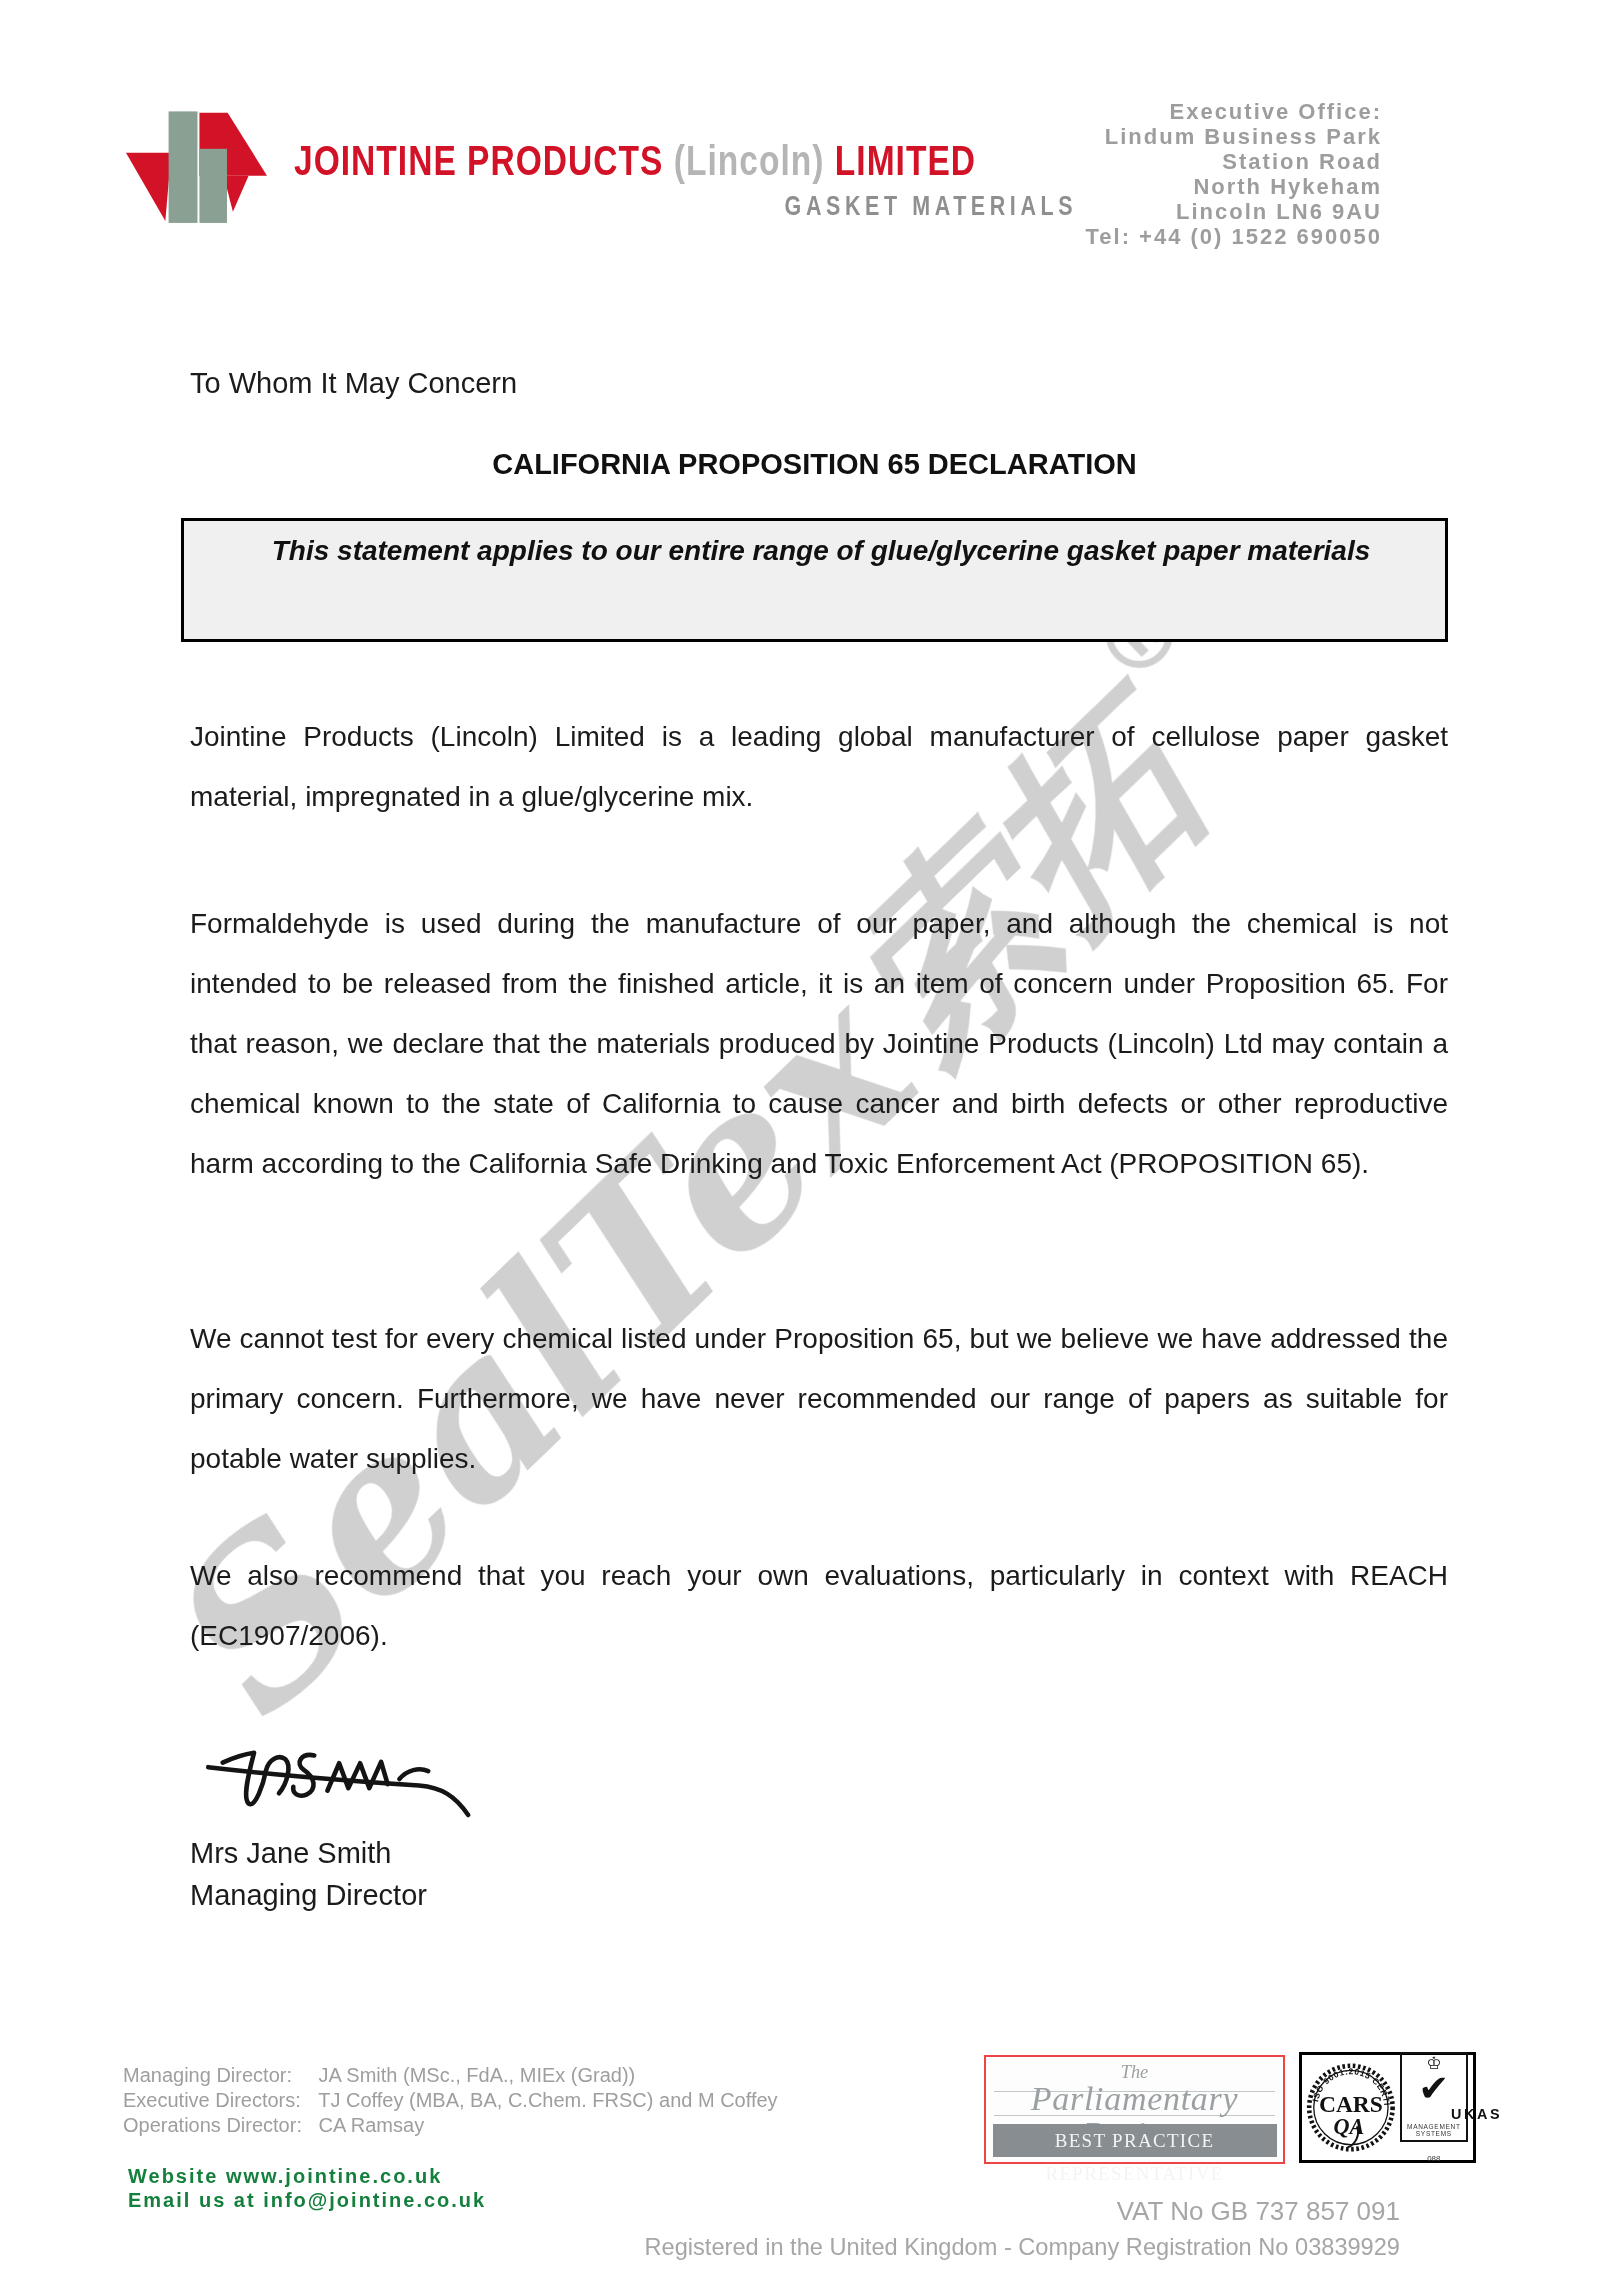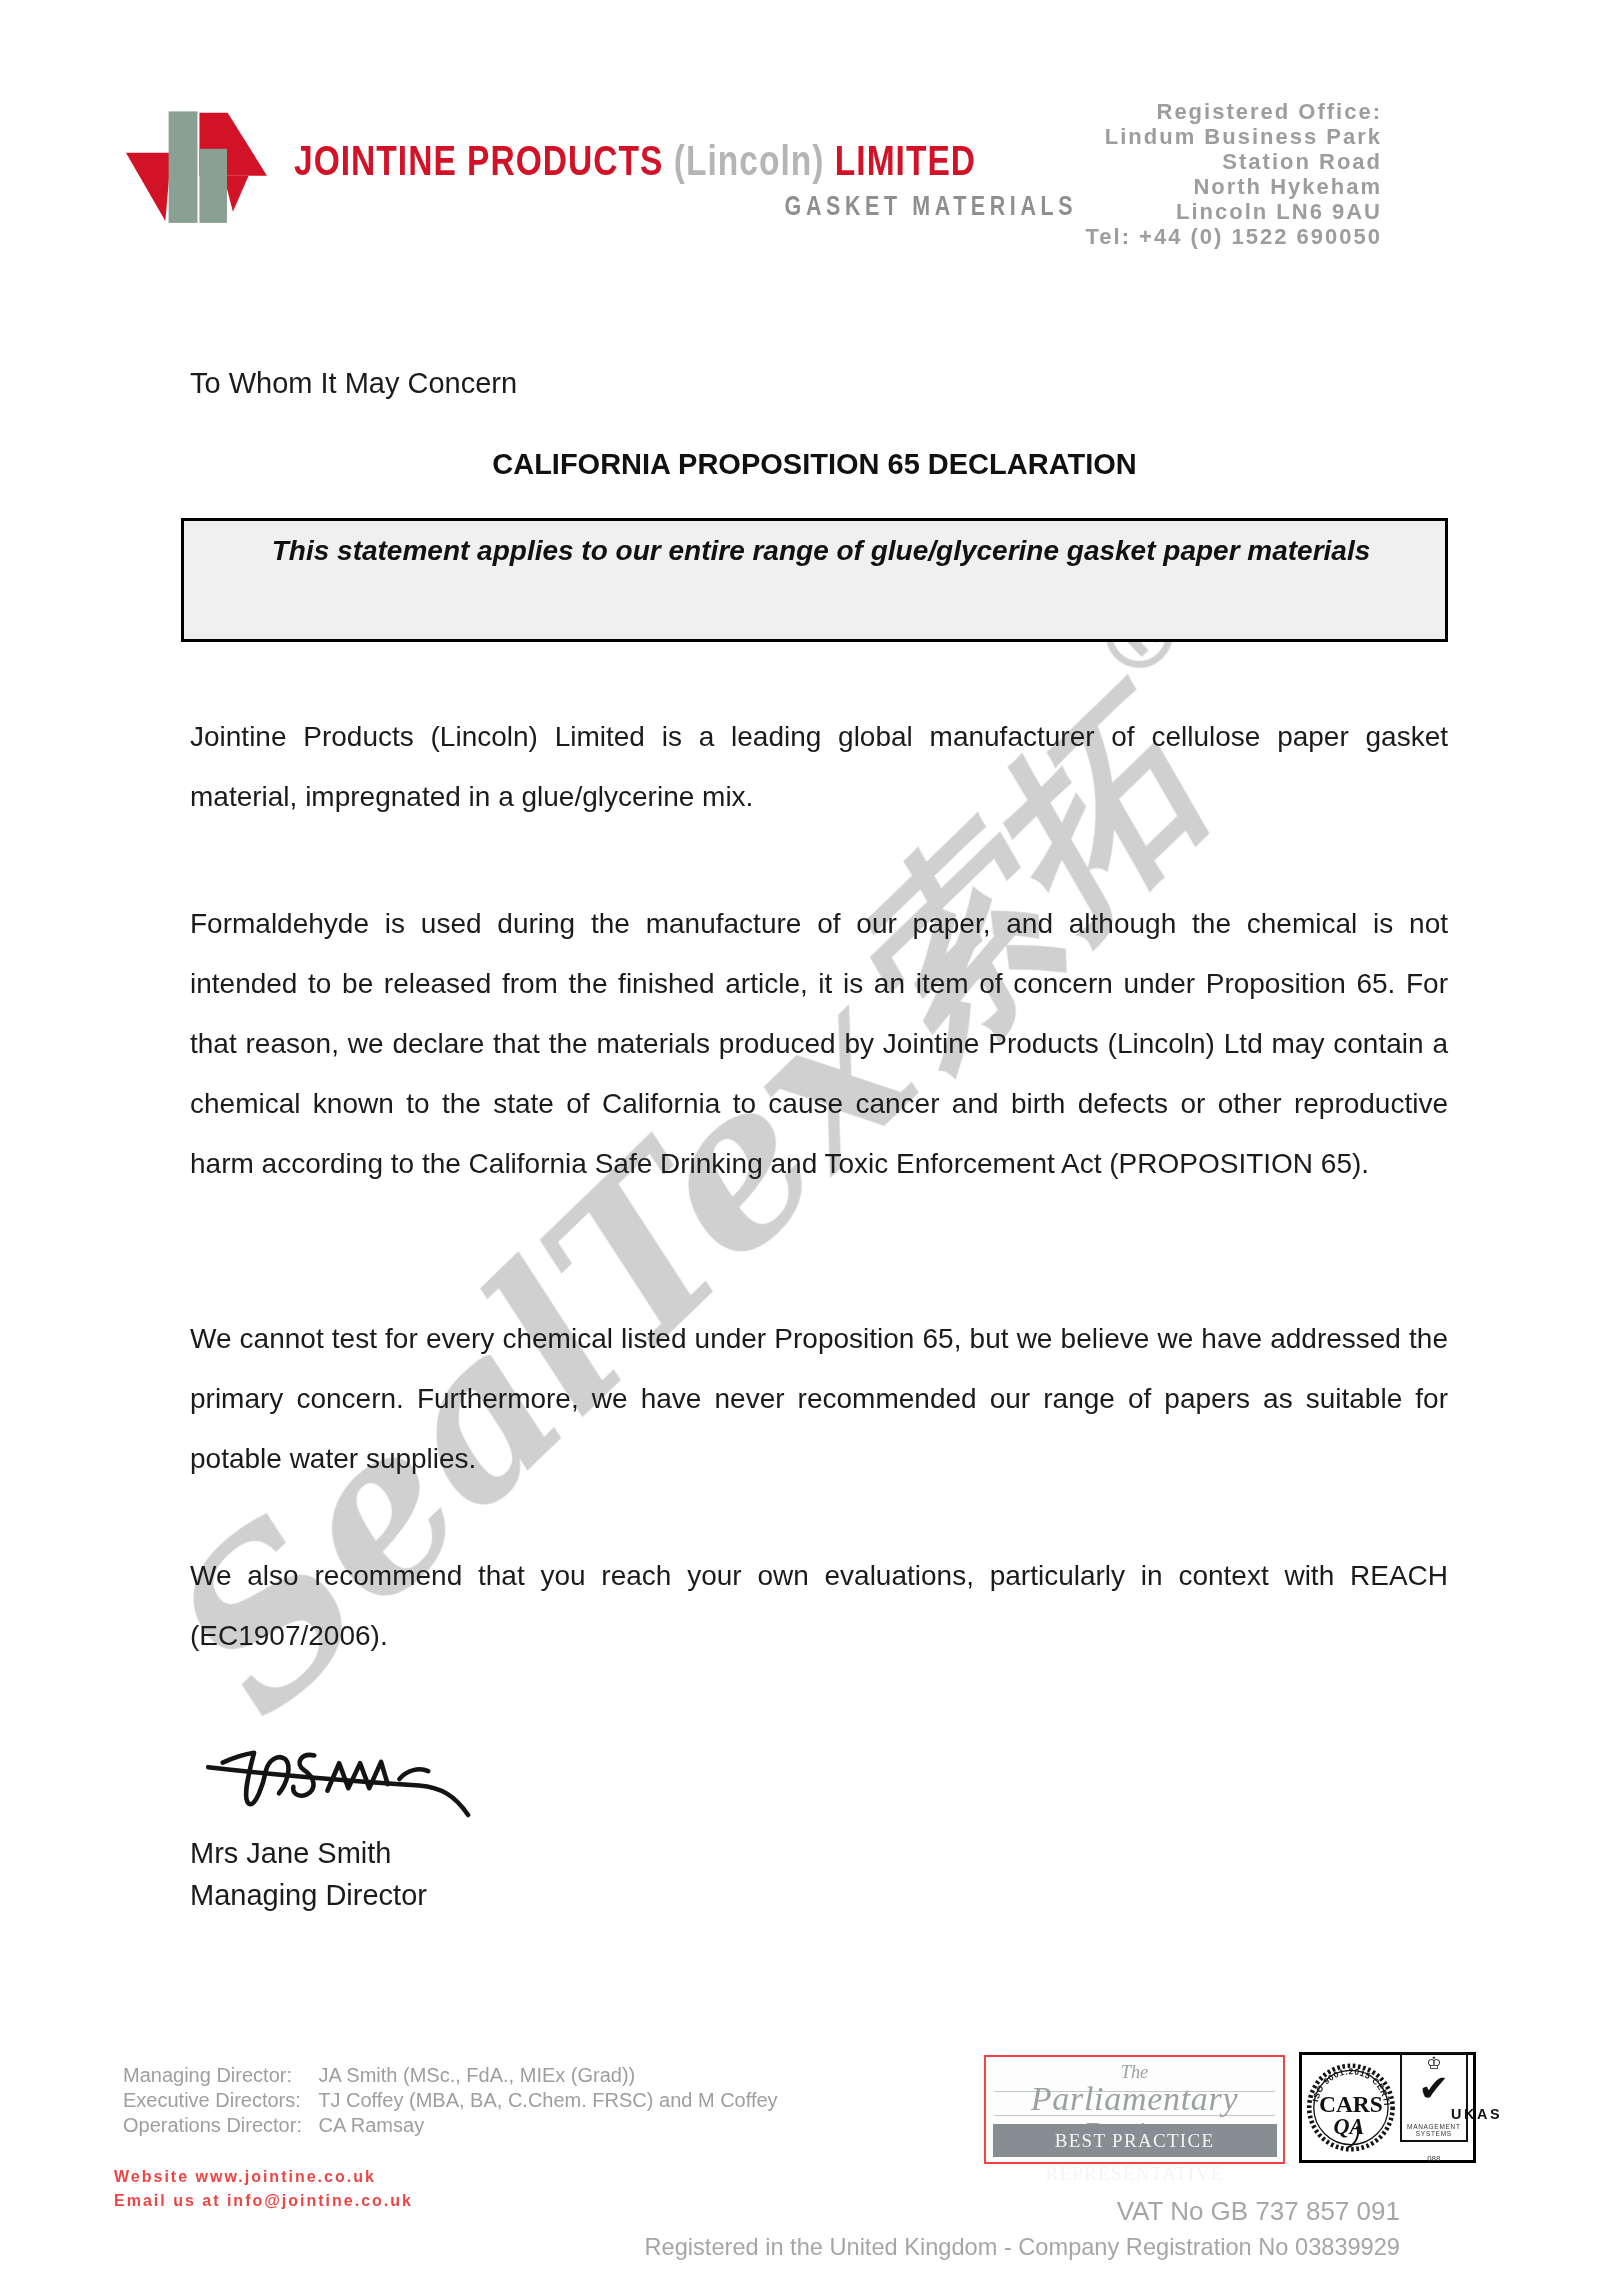--- a/index.html
+++ b/index.html
@@ -41,22 +41,22 @@
               border:3.9px solid #000;background:#f0f0f0;text-align:center;}
   .notice-line{font-size:28px;line-height:59px;font-weight:bold;font-style:italic;color:#111;padding-left:13px;}
   .para{position:absolute;left:190px;width:1258px;font-size:28px;line-height:60px;
         text-align:justify;color:#1b1b1b;}
   .p1{top:707px;} .p2{top:894px;} .p3{top:1309px;} .p4{top:1546px;}
   .signature{position:absolute;left:203px;top:1733px;}
   .sig-block{position:absolute;left:190px;top:1832px;font-size:29px;line-height:42px;color:#1b1b1b;}
   
   .directors{position:absolute;left:123px;top:2063px;font-size:20px;line-height:25px;color:#9e9e9e;}
   .directors .lbl{display:inline-block;width:190px;}
-  .webmail{position:absolute;left:114px;top:2165px;font-size:16px;line-height:23.6px;
-           font-weight:bold;letter-spacing:2px;color:#ef4444;}
+  .webmail{position:absolute;left:128px;top:2165px;font-size:20px;line-height:23.6px;
+           font-weight:bold;letter-spacing:2px;color:#15803d;}
   .pr-badge{position:absolute;left:984px;top:2055px;width:301px;height:109px;box-sizing:border-box;
             border:2px solid #ef4444;background:#fdfdfd;text-align:center;}
   .pr-script{position:relative;margin-top:6.5px;color:#9ba1a3;font-family:"Liberation Serif",serif;font-style:italic;}
   .pr-the{font-size:18.3px;line-height:17px;}
   .pr-name{font-size:34px;line-height:35px;letter-spacing:0.7px;}
   .pr-rule{position:absolute;height:1.3px;background:#c3c7c9;width:281px;left:7.9px;}
   .pr-rule.r1{top:34px;} .pr-rule.r2{top:58px;}
   .pr-banner{position:absolute;left:6.5px;right:6.5px;bottom:5.2px;height:33px;background:#878d90;
              color:#f4f4f4;font-family:"Liberation Serif",serif;font-size:19px;line-height:33px;
              letter-spacing:1.3px;}
@@ -96,21 +96,21 @@
     <div class="brand">
       <div class="brand-line">
         <span class="brand-red">JOINTINE PRODUCTS</span>
         <span class="brand-gray">(Lincoln)</span>
         <span class="brand-red">LIMITED</span>
       </div>
       <div class="brand-tagline">GASKET MATERIALS</div>
     </div>
 
     <div class="regoffice">
-      <div>Registered Office:</div>
+      <div>Executive Office:</div>
       <div>Lindum Business Park</div>
       <div>Station Road</div>
       <div>North Hykeham</div>
       <div>Lincoln LN6 9AU</div>
       <div>Tel: +44 (0) 1522 690050</div>
     </div>
 
     <div class="salutation">To Whom It May Concern</div>
 
     <div class="letter-title">CALIFORNIA PROPOSITION 65 DECLARATION</div>

